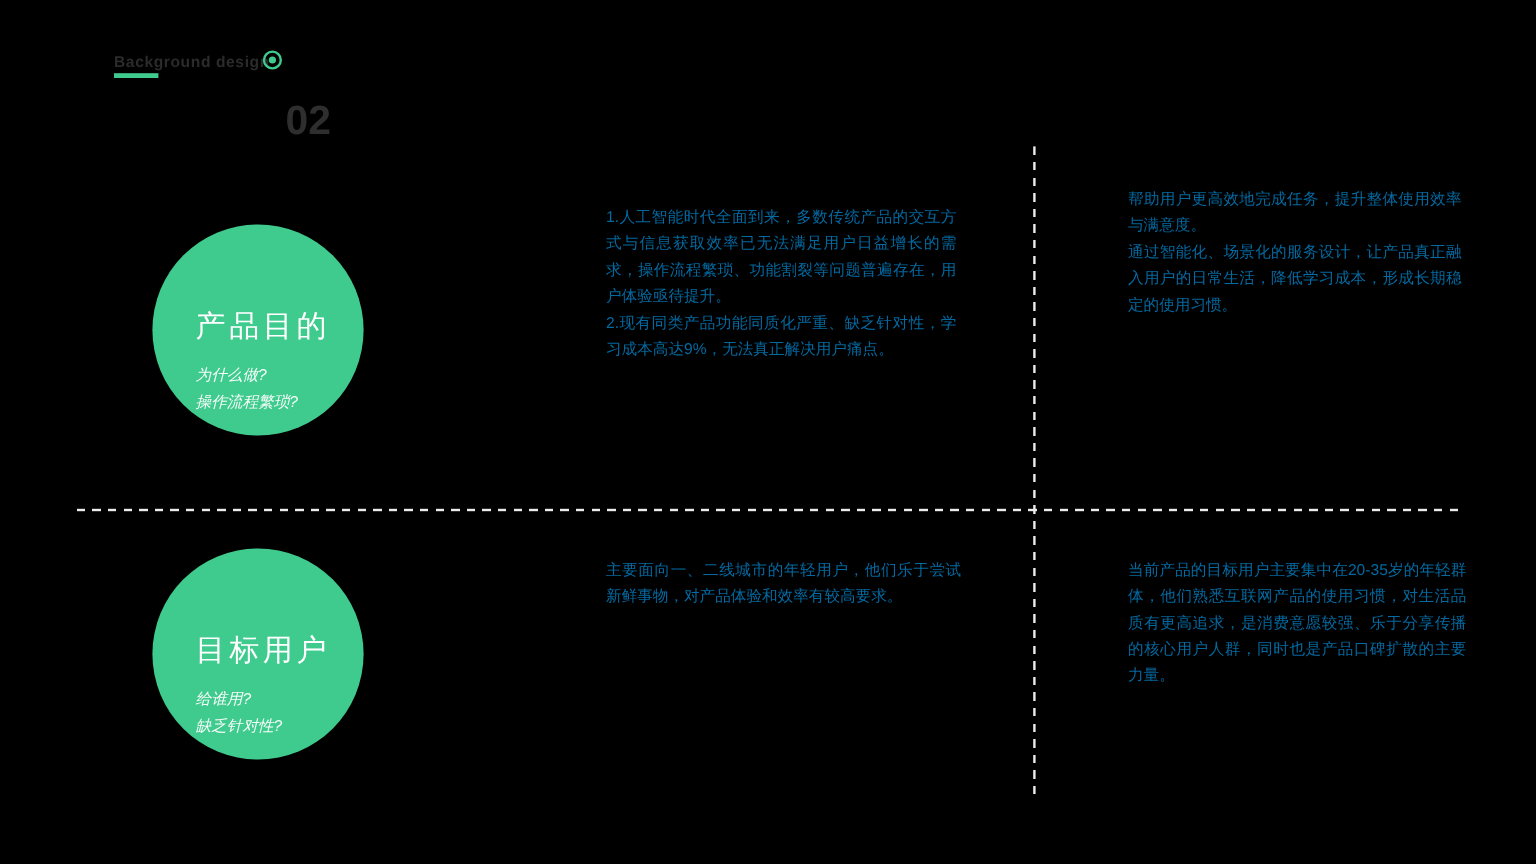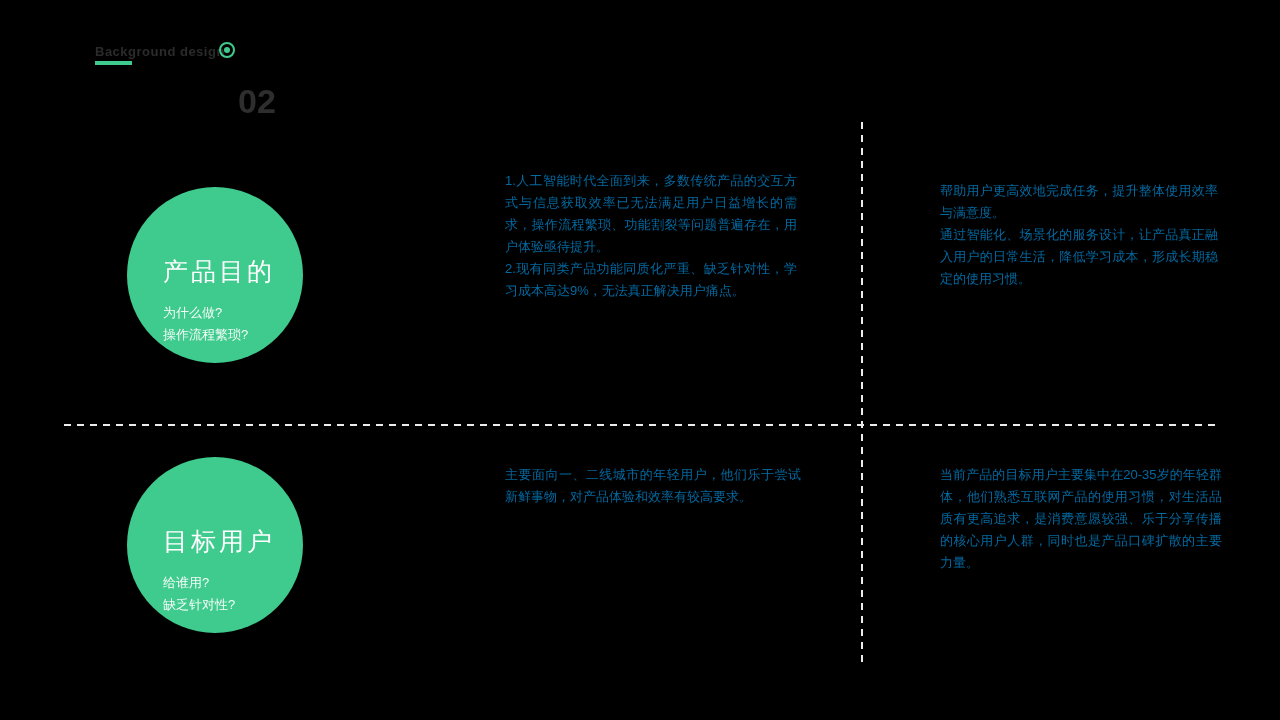--- a/index.html
+++ b/index.html
@@ -48,31 +48,31 @@
     border-radius:50%;background:#3fcb8d;
     box-sizing:border-box;padding:56px 18px 0 36px;color:#ffffff;
   }
   .circle.c1{top:187px;}
   .circle.c2{top:457px;}
   .circle-title{
     font-size:25px;font-weight:500;letter-spacing:3px;
     margin:12px 0 14px 0;color:#ffffff;
   }
   .circle-line{
-    font-size:13px;line-height:22px;color:rgba(255,255,255,.95);
+    font-size:13px;line-height:22px;color:rgba(255,255,255,.95);font-style:italic;
   }
   
   .para{
     position:absolute;
     font-size:13px;line-height:22px;font-weight:400;
     color:#0369a1;text-align:justify;
     white-space:pre-line;
   }
   .para.tl{left:505px;top:170px;width:292px;}
-  .para.tr{left:940px;top:180px;width:278px;}
+  .para.tr{left:940px;top:155px;width:278px;}
   .para.bl{left:505px;top:464px;width:296px;}
   .para.br{left:940px;top:464px;width:282px;}
 </style>
 </head>
 <body>
 
 <div class="slide">
 
   <span class="logo-text">Background design</span>
   <span class="logo-underline"></span>

